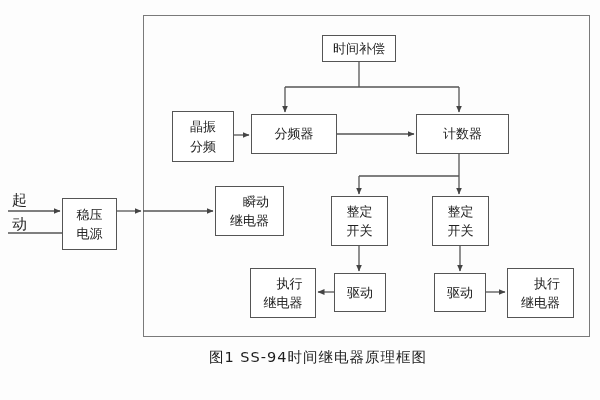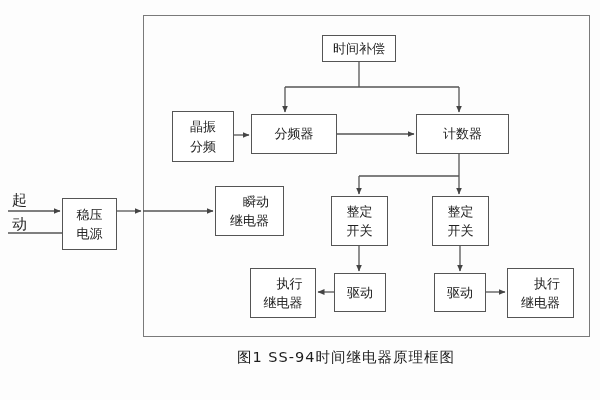--- a/index.html
+++ b/index.html
@@ -46,21 +46,21 @@
     z-index:2;
   }
   .start-1{top:193px;}
   .start-2{top:217px;}
   .wires{
     position:absolute;left:0;top:0;width:600px;height:400px;
     z-index:1;pointer-events:none;
   }
   .caption{
     position:absolute;
-    left:136px;top:348px;width:420px;
+    left:108px;top:348px;width:420px;
     text-align:center;
     font-size:14.5px;
     letter-spacing:1px;
     color:#1d1d1d;
   }
 </style>
 </head>
 <body>
 
 <div class="canvas">

